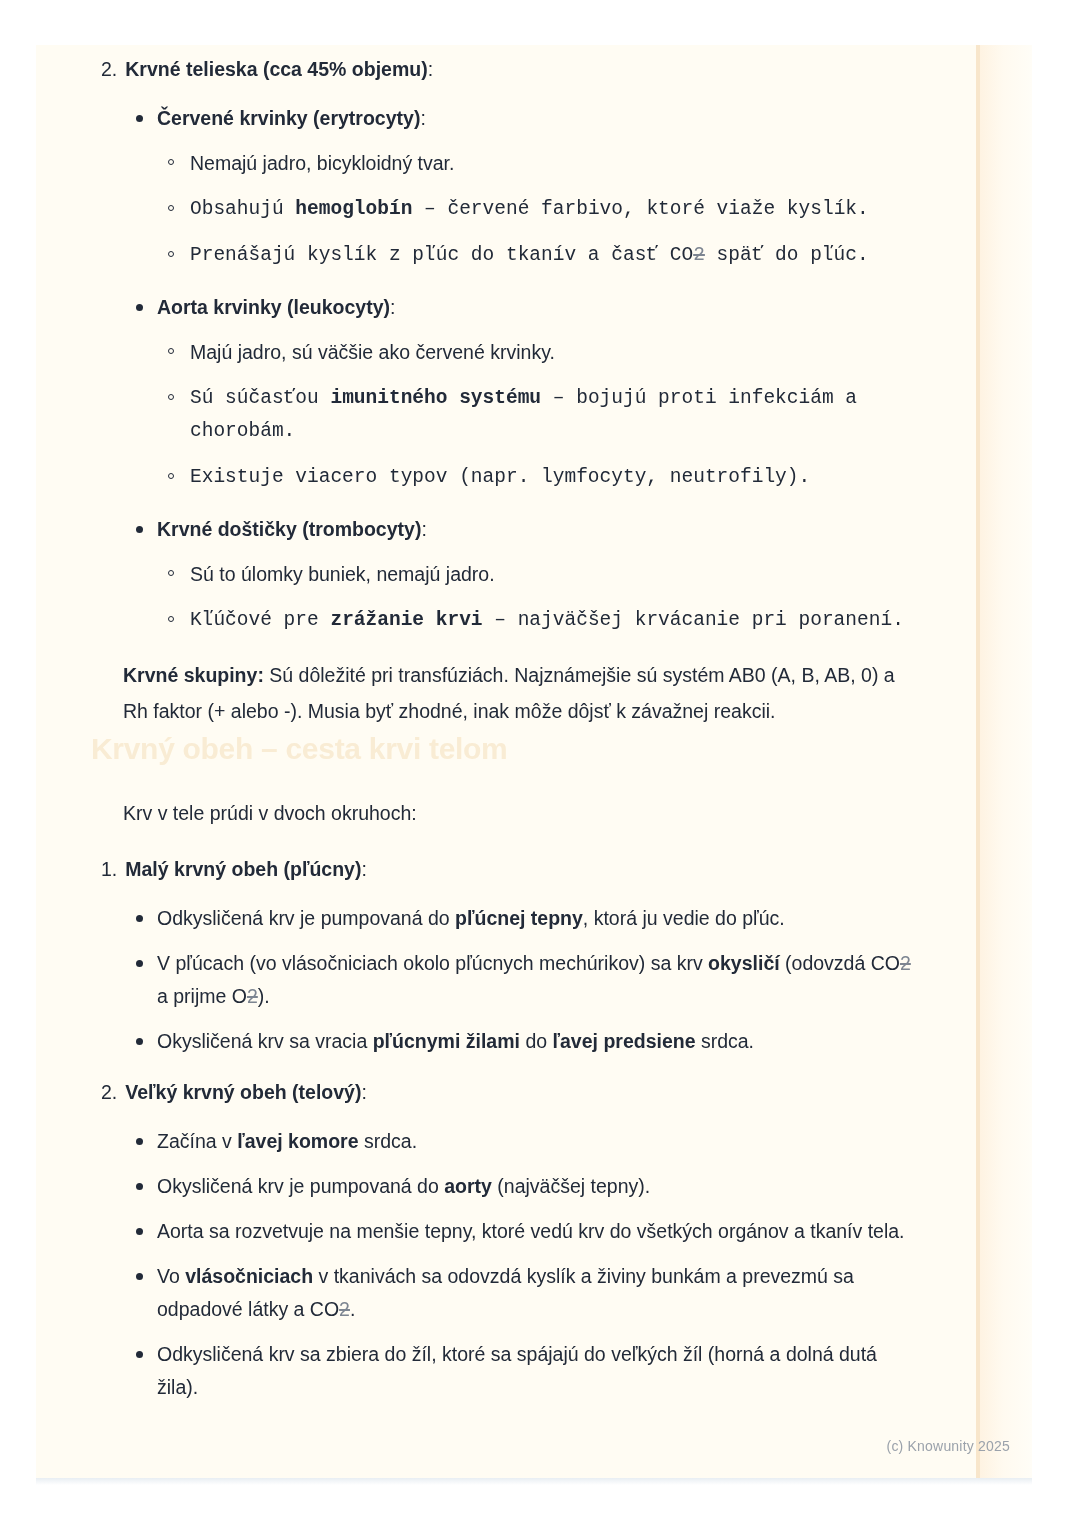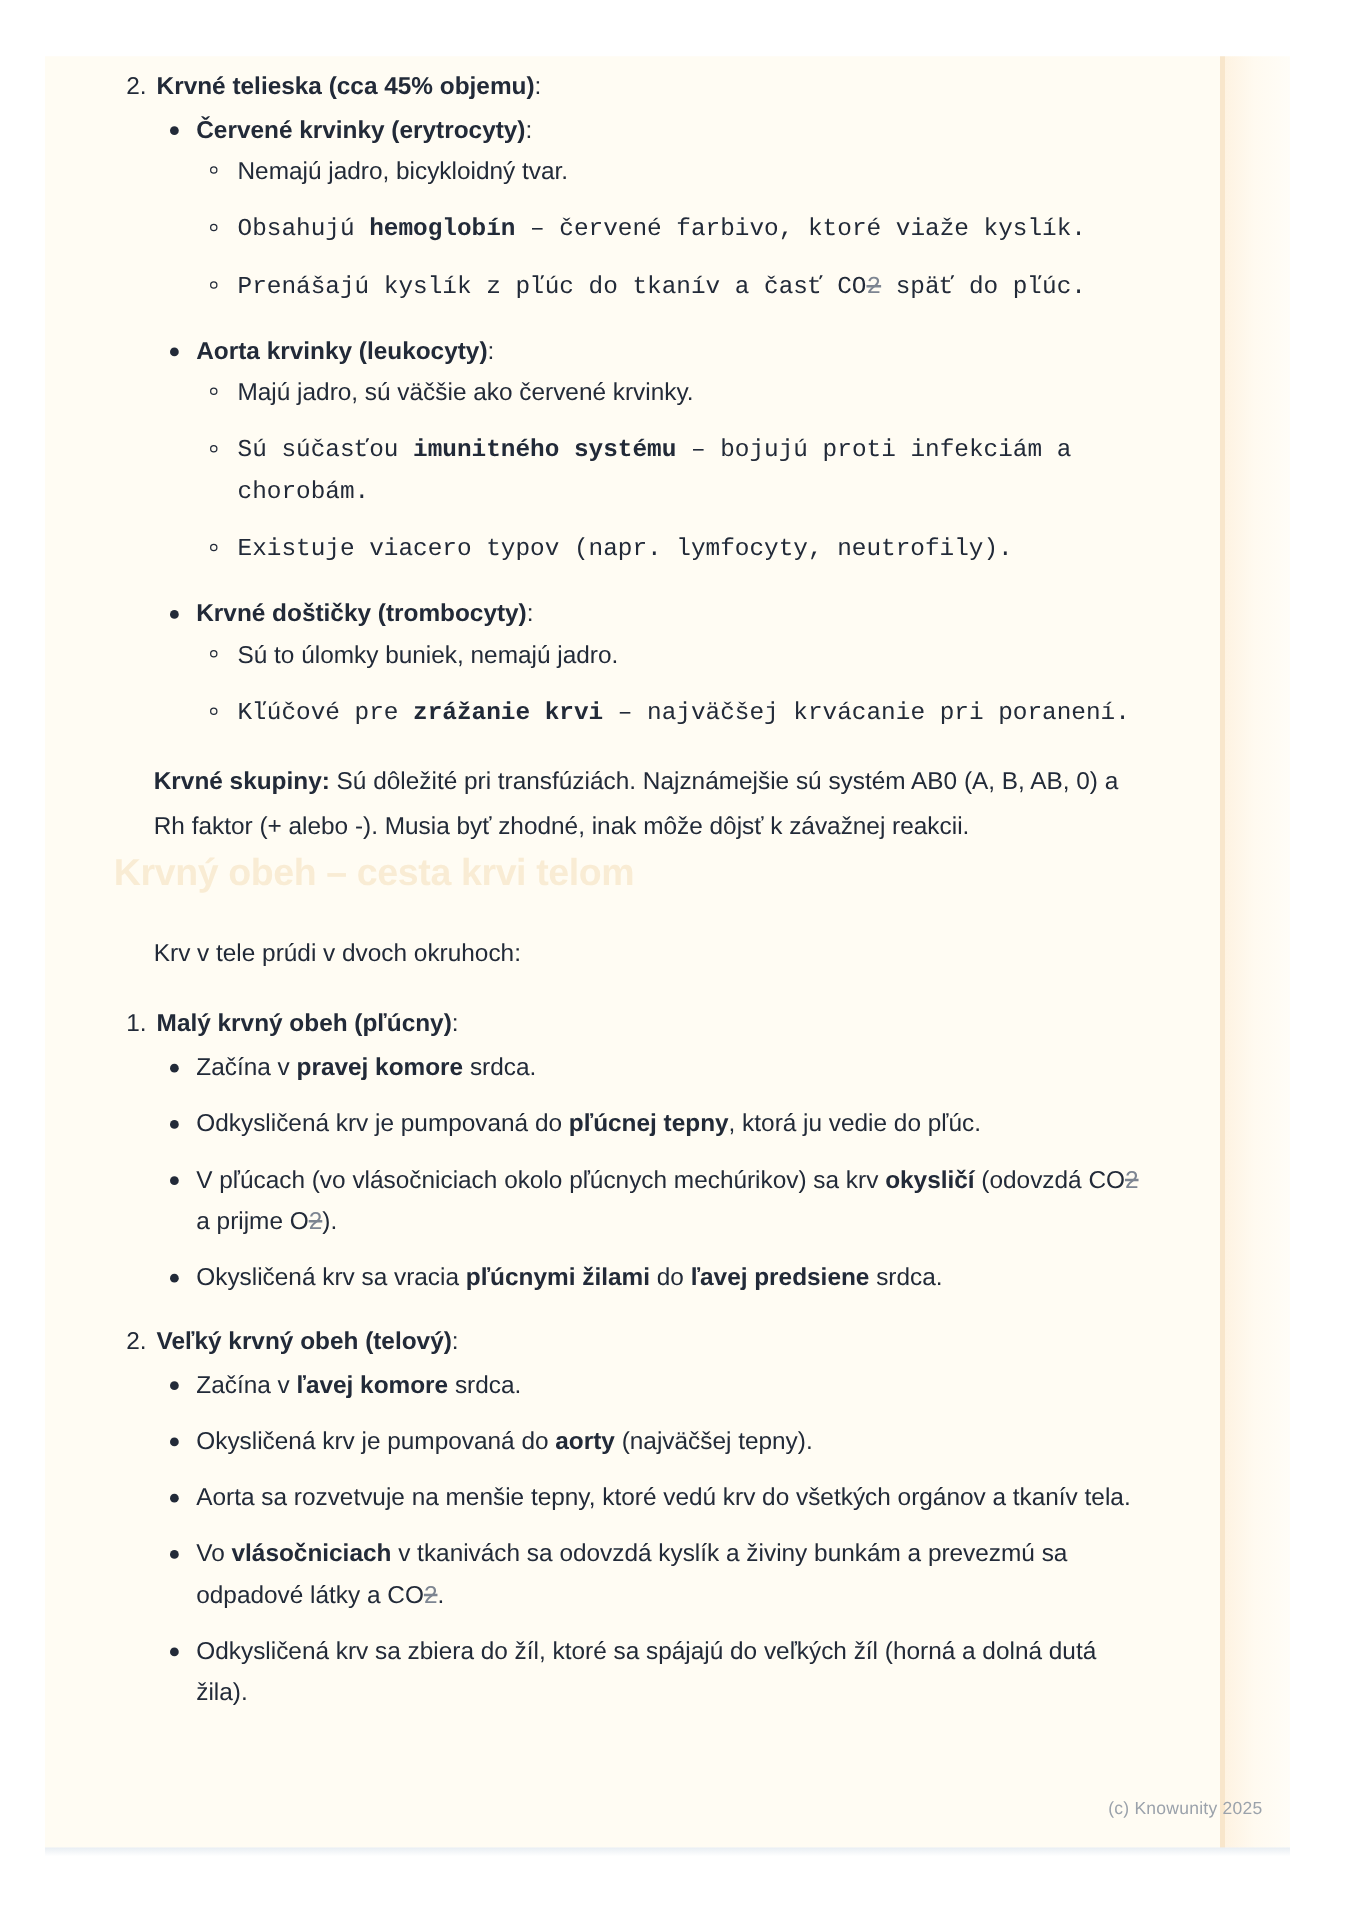--- a/index.html
+++ b/index.html
@@ -53,22 +53,22 @@
   .p{line-height:36px;margin-left:32px;}
   .h1{
     font-size:30px;line-height:40px;font-weight:700;color:var(--heading);
     letter-spacing:-0.3px;
   }
 
   
   .sub + .sub{margin-top:13px;font-family:Liberation Mono, monospace;}
   .sub + .bullet{margin-top:19px;}
   .bullet + .bullet{margin-top:12px;}
-  .num + .bullet{margin-top:2px;}
-  .bullet + .sub{margin-top:0;}
+  .num + .bullet{margin-top:16px;}
+  .bullet + .sub{margin-top:12px;}
   .sub + .p{margin-top:20px;}
   .p + .h1{}
   .h1 + .p{margin-top:26px;}
   .p + .num{margin-top:22px;}
   .bullet + .num{margin-top:18px;}
 
   .watermark{
     position:absolute;right:70px;top:1437px;font-size:14px;line-height:18px;
     color:#9ba2ab;letter-spacing:0.2px;z-index:5;
   }
@@ -88,21 +88,20 @@
         <div class="blk sub"><span class="mark"></span><span>Majú jadro, sú väčšie ako červené krvinky.</span></div>
         <div class="blk sub"><span class="mark"></span><span>Sú súčasťou </span><span class="b">imunitného systému</span><span> – bojujú proti infekciám a chorobám.</span></div>
         <div class="blk sub"><span class="mark"></span><span>Existuje viacero typov (napr. lymfocyty, neutrofily).</span></div>
         <div class="blk bullet"><span class="mark"></span><span class="b">Krvné doštičky (trombocyty)</span><span>:</span></div>
         <div class="blk sub"><span class="mark"></span><span>Sú to úlomky buniek, nemajú jadro.</span></div>
         <div class="blk sub"><span class="mark"></span><span>Kľúčové pre </span><span class="b">zrážanie krvi</span><span> – najväčšej krvácanie pri poranení.</span></div>
         <div class="blk p"><span class="b">Krvné skupiny:</span><span> Sú dôležité pri transfúziách. Najznámejšie sú systém AB0 (A, B, AB, 0) a Rh faktor (+ alebo -). Musia byť zhodné, inak môže dôjsť k závažnej reakcii.</span></div>
         <div class="blk h1"><span>Krvný obeh – cesta krvi telom</span></div>
         <div class="blk p"><span>Krv v tele prúdi v dvoch okruhoch:</span></div>
         <div class="blk num"><span class="no">1.</span><span class="b">Malý krvný obeh (pľúcny)</span><span>:</span></div>
-        <div class="blk bullet"><span class="mark"></span><span>Začína v </span><span class="b">pravej komore</span><span> srdca.</span></div>
         <div class="blk bullet"><span class="mark"></span><span>Odkysličená krv je pumpovaná do </span><span class="b">pľúcnej tepny</span><span>, ktorá ju vedie do pľúc.</span></div>
         <div class="blk bullet"><span class="mark"></span><span>V pľúcach (vo vlásočniciach okolo pľúcnych mechúrikov) sa krv </span><span class="b">okysličí</span><span> (odovzdá CO</span><span class="st">2</span><span> a prijme O</span><span class="st">2</span><span>).</span></div>
         <div class="blk bullet"><span class="mark"></span><span>Okysličená krv sa vracia </span><span class="b">pľúcnymi žilami</span><span> do </span><span class="b">ľavej predsiene</span><span> srdca.</span></div>
         <div class="blk num"><span class="no">2.</span><span class="b">Veľký krvný obeh (telový)</span><span>:</span></div>
         <div class="blk bullet"><span class="mark"></span><span>Začína v </span><span class="b">ľavej komore</span><span> srdca.</span></div>
         <div class="blk bullet"><span class="mark"></span><span>Okysličená krv je pumpovaná do </span><span class="b">aorty</span><span> (najväčšej tepny).</span></div>
         <div class="blk bullet"><span class="mark"></span><span>Aorta sa rozvetvuje na menšie tepny, ktoré vedú krv do všetkých orgánov a tkanív tela.</span></div>
         <div class="blk bullet"><span class="mark"></span><span>Vo </span><span class="b">vlásočniciach</span><span> v tkanivách sa odovzdá kyslík a živiny bunkám a prevezmú sa odpadové látky a CO</span><span class="st">2</span><span>.</span></div>
         <div class="blk bullet"><span class="mark"></span><span>Odkysličená krv sa zbiera do žíl, ktoré sa spájajú do veľkých žíl (horná a dolná dutá žila).</span></div>
       </div>

